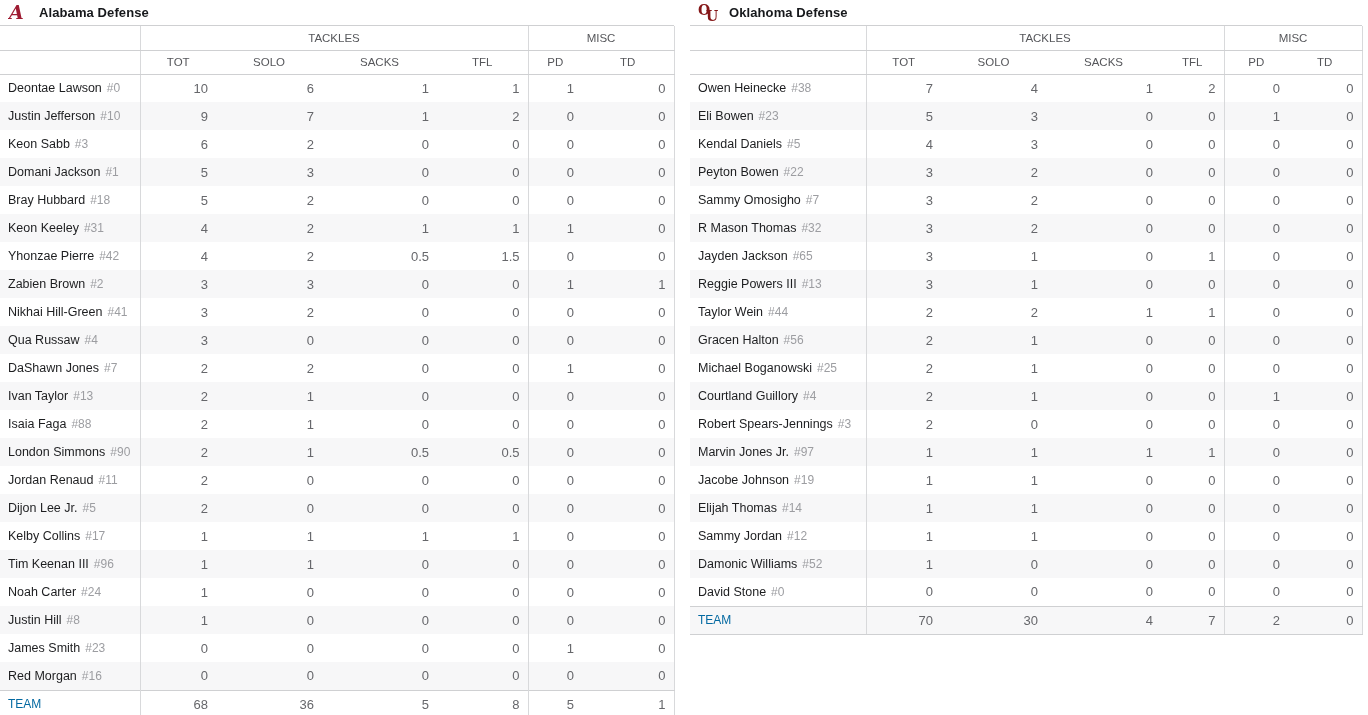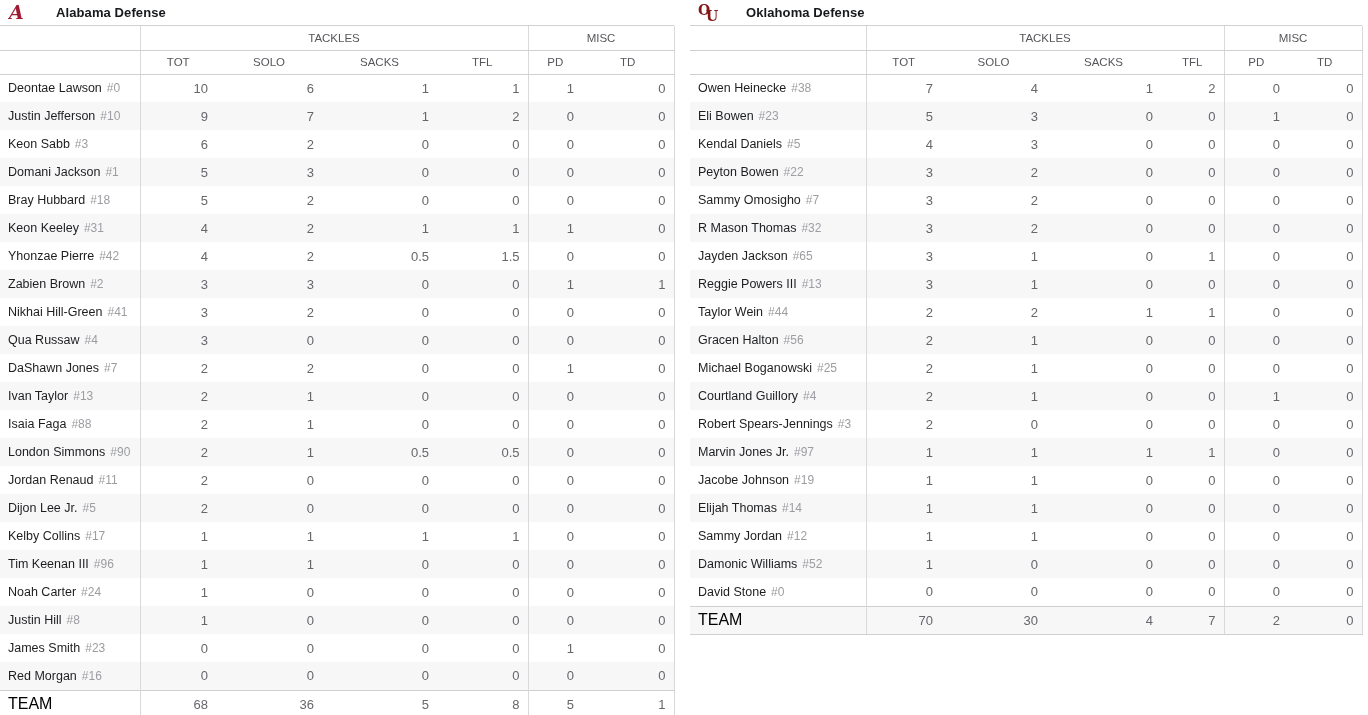--- a/index.html
+++ b/index.html
@@ -13,21 +13,21 @@
   .box { flex: 0 0 auto; }
   .box-left  { width: 674px; margin-right: 16px; }
   .box-right { width: 672px; }
 
   .title-bar {
     height: 26px; display: flex; align-items: center;
     padding-left: 8px; border-bottom: 1px solid #cfd0d2;
   }
   .team-logo { flex: 0 0 auto; display: block; }
   .title-text {
-    margin-left: 26px; font-size: 13px; font-weight: bold;
+    margin-left: 9px; font-size: 13px; font-weight: bold;
     color: #16181b; letter-spacing: 0.1px; white-space: nowrap;
   }
 
   table {
     width: 100%; border-collapse: collapse; table-layout: fixed;
     border-right: 1px solid #d8d9db;
   }
   thead th {
     height: 24px; padding: 0 8px;
     font-weight: normal; font-size: 11.5px; color: #56575b;
@@ -43,21 +43,21 @@
     font-size: 13px; color: #66676b;
     text-align: right; white-space: nowrap; overflow: hidden;
   }
   tbody td.name {
     text-align: left; padding-right: 4px;
     font-size: 12.5px; color: #1d1e20;
   }
   tbody tr:nth-child(even) { background: #f7f7f8; }
   .player-number { color: #9c9da1; font-size: 12px; margin-left: 5px; }
   tr.team-row td { border-top: 1px solid #cfd0d2; border-bottom: 1px solid #cfd0d2; }
-  tr.team-row td.name { color: #000000; font-size: 16px; margin-top: 24px; }
+  tr.team-row td.name { color: #0369a1; font-size: 12px; margin-top: 24px; }
 </style>
 </head>
 <body>
 
 <div class="wrap">
 
   <section class="box box-left">
     <div class="title-bar">
       <svg class="team-logo" width="22" height="20" viewBox="0 0 22 20">
         <text x="1" y="16" font-family="DejaVu Serif, serif" font-style="italic" font-weight="bold" font-size="19" fill="#9E1B32">A</text>

